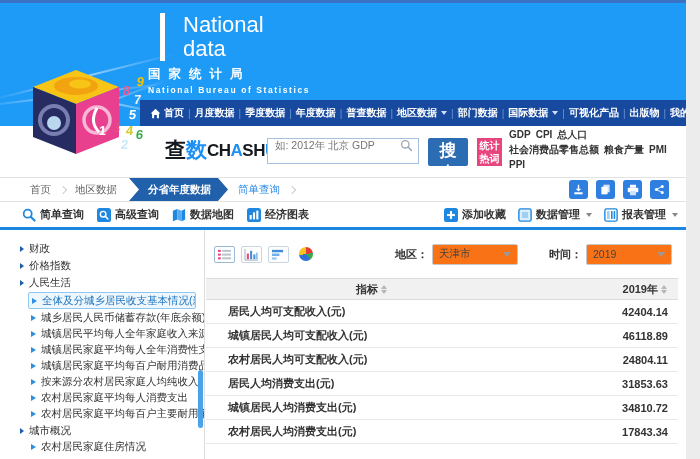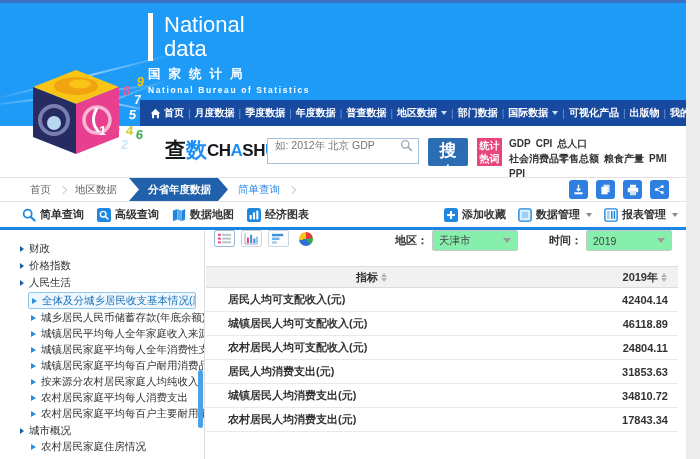--- a/index.html
+++ b/index.html
@@ -13,21 +13,21 @@
   .ray{position:absolute;height:2px;width:190px;z-index:1;
     background:linear-gradient(90deg,rgba(255,255,255,0),rgba(255,255,255,.55),rgba(255,255,255,0));}
   .r1{left:-12px;top:76px;transform:rotate(-14deg);}
   .r2{left:-22px;top:94px;transform:rotate(-7deg);}
   .r3{left:28px;top:100px;transform:rotate(12deg);width:150px;}
   .r4{left:-15px;top:112px;transform:rotate(-21deg);}
   .cube{position:absolute;left:33px;top:70px;width:86px;height:84px;z-index:3;}
   .cube-nums{position:absolute;left:60px;top:2px;width:62px;height:82px;z-index:3;font-weight:bold;}
   .cube-num{position:absolute;font-size:13px;transform:skewX(-6deg);line-height:13px;}
   .logo-block{position:absolute;left:148px;top:13px;color:#fff;z-index:2;}
-  .logo-main{border-left:5px solid #fff;padding-left:11px;}
+  .logo-main{border-left:5px solid #fff;padding-left:18px;margin-left:12px;}
   .logo-l1{font-size:22px;line-height:23px;}
   .logo-l2{font-size:22px;line-height:25px;display:flex;align-items:baseline;}
   .logo-l2 .cn{font-size:25px;font-weight:bold;letter-spacing:1px;}
   .bureau-cn{margin-top:5px;font-size:12.5px;font-weight:bold;letter-spacing:8px;}
   .bureau-en{font-size:8.5px;letter-spacing:1.6px;margin-top:2px;font-weight:bold;}
   .nav{position:absolute;left:140px;right:0;top:100px;height:26px;background:#17499e;display:flex;
     align-items:center;padding-left:10px;font-size:10px;font-weight:bold;color:#fff;white-space:nowrap;
     overflow:hidden;z-index:5;}
   .nav-item{display:inline-flex;align-items:center;gap:3px;cursor:pointer;}
   .nav-sep{color:#6e93d6;margin:0 4px;font-weight:normal;}
@@ -43,21 +43,21 @@
   .cha.lat{font-size:17px;letter-spacing:-0.5px;line-height:19px;}
   .search-box{position:absolute;left:267px;top:12px;width:152px;height:26px;border:1px solid #a6c1de;
     background:#fff;display:flex;align-items:flex-start;}
   .search-box input{border:none;outline:none;flex:1;font-size:10.5px;padding:0 2px 0 7px;color:#555;
     background:transparent;min-width:0;font-family:inherit;}
   .mag{display:inline-flex;margin-right:5px;}
   .search-btn{position:absolute;left:428px;top:12px;width:40px;height:28px;background:#2b6cb3;color:#fff;
     border:none;font-size:17px;font-weight:bold;border-radius:2px;cursor:pointer;font-family:inherit;}
   .hot-badge{position:absolute;left:477px;top:12px;width:25px;height:28px;background:#e8457e;color:#fff;
     font-size:10px;font-weight:bold;line-height:13px;text-align:center;padding-top:1px;word-break:break-all;}
-  .hot-words{position:absolute;left:509px;top:10px;width:178px;font-size:10px;font-weight:bold;color:#333;
+  .hot-words{position:absolute;left:509px;top:1px;width:178px;font-size:10px;font-weight:bold;color:#333;
     line-height:15px;text-decoration:underline;}
   .hw{margin-right:5px;cursor:pointer;display:inline-block;}
 
   
   .crumbs{position:absolute;left:0;top:177px;width:686px;height:25px;border-top:1px solid #e3e3e3;
     border-bottom:1px solid #e3e3e3;display:flex;align-items:center;font-size:10.5px;color:#666;background:#fff;}
   .crumb-items{display:flex;align-items:center;height:100%;padding-left:30px;}
   .crumb{cursor:pointer;}
   .crumb.active{background:#2160ab;color:#fff;height:23px;line-height:23px;padding:0 17px 0 19px;
     margin-left:12px;font-weight:bold;
@@ -88,32 +88,32 @@
   .side-item .tri{flex:0 0 auto;width:0;height:0;border-left:4px solid #1f5fa8;border-top:3px solid transparent;
     border-bottom:3px solid transparent;margin-right:5px;}
   .side-item.child{height:16px;padding-left:31px;}
   .side-item.child .tri{border-left:5px solid #2e8fe0;border-top:3.5px solid transparent;
     border-bottom:3.5px solid transparent;}
   .side-item.selected{background:#eef7fe;border:1px solid #8fc7ef;margin:1px 8px 1px 28px;padding-left:3px;
     height:17px;color:#1d72ba;border-radius:2px;}
   .scroll-thumb{position:absolute;left:198px;top:140px;width:5px;height:58px;background:#4aa3e8;
     border-radius:3px;z-index:2;cursor:pointer;}
   .content{position:absolute;left:206px;top:0;right:0;height:229px;}
-  .controls{height:36px;display:flex;align-items:flex-start;}
+  .controls{height:48px;display:flex;align-items:center;}
   .views{display:flex;align-items:center;gap:6px;padding-left:8px;}
   .view-box{width:21px;height:17px;border:1px solid #c9d6e2;background:#fdfdfd;display:flex;align-items:center;
     justify-content:center;cursor:pointer;border-radius:2px;}
   .view-box.sel{border-color:#9bb8d4;background:#fff;}
   .view-box.pie{border:none;background:transparent;}
   .pie-circle{width:14px;height:14px;border-radius:50%;
     background:conic-gradient(#e23b3b 0 22%,#35a84c 22% 40%,#2f6fd8 40% 72%,#f5c51e 72% 100%);}
   .filters{margin-left:auto;display:flex;align-items:center;padding-right:14px;font-size:11px;}
   .f-label{font-weight:bold;color:#333;}
   .f-label.time{margin-left:18px;padding-left:13px;}
-  .select{width:86px;height:21px;border:1px solid #c8c8c8;border-radius:2px;background:#86efac;display:flex;
+  .select{width:86px;height:21px;border:1px solid #c8c8c8;border-radius:2px;background:#f97316;display:flex;
     align-items:center;padding:0 6px;margin-left:4px;font-size:10.5px;color:#444;cursor:pointer;}
   .sel-caret{margin-left:auto;width:0;height:0;border-left:4px solid transparent;
     border-right:4px solid transparent;border-top:5px solid #999;}
   .grid{border-collapse:collapse;width:calc(100% - 8px);font-size:11px;color:#333;}
   .grid th{height:21px;background:#f1f1f1;border-top:1px solid #dcdcdc;border-bottom:1px solid #dcdcdc;
     font-weight:bold;}
   .th-ind{text-align:center;}
   .th-val{text-align:right;width:140px;padding-right:10px;}
   .grid td{height:24px;border-bottom:1px solid #e9e9e9;font-weight:bold;}
   .grid td.ind{padding-left:22px;}

